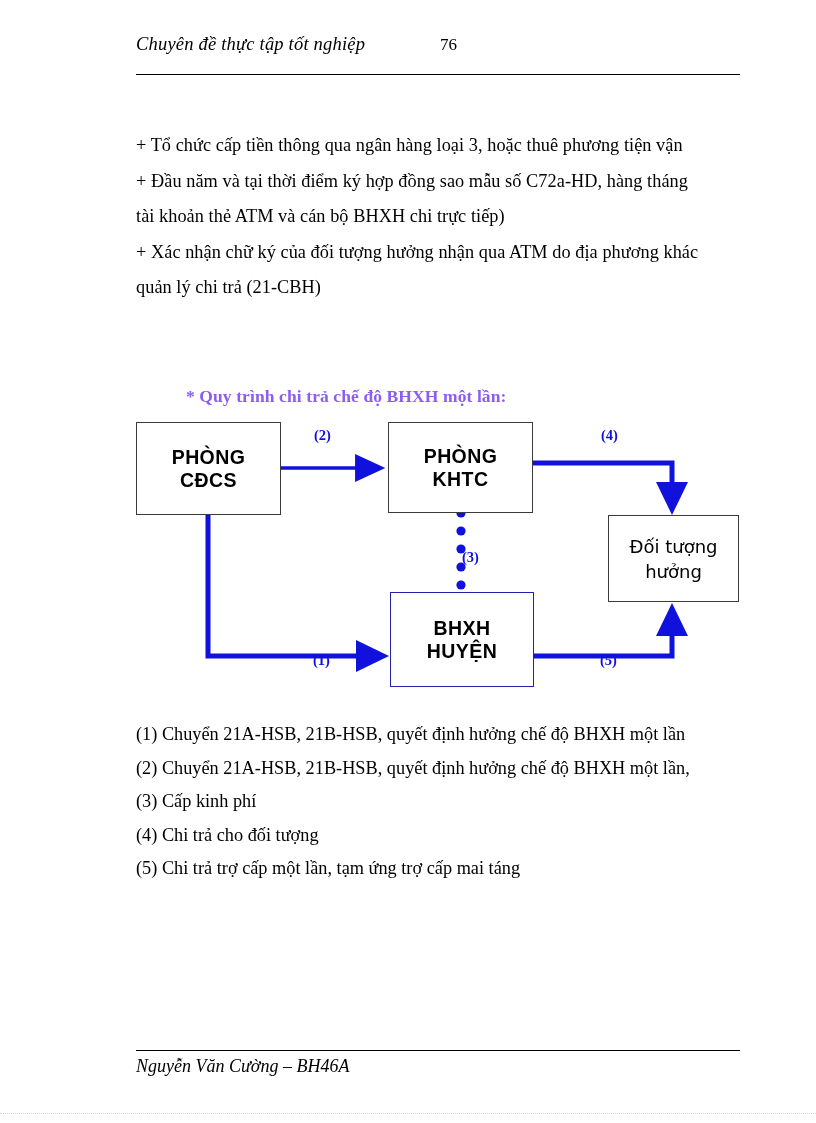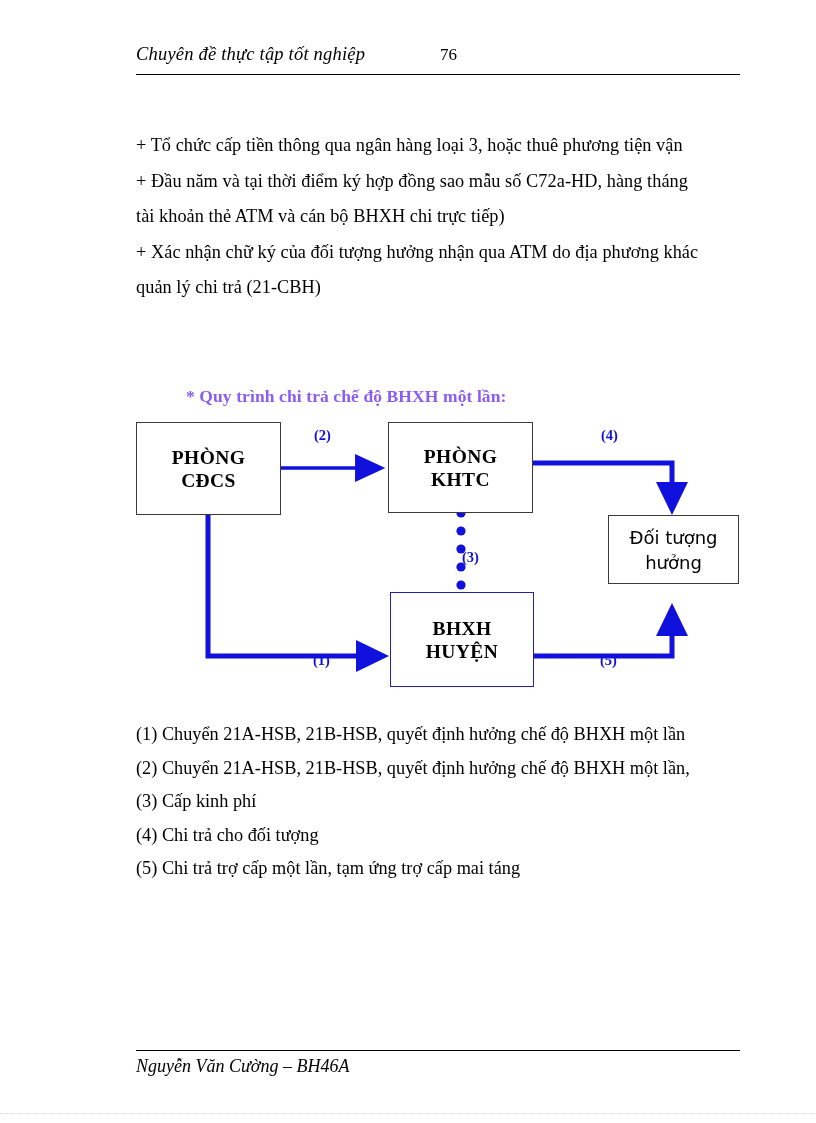--- a/index.html
+++ b/index.html
@@ -14,21 +14,21 @@
     background: #ffffff;
     overflow: hidden;
     font-family: "Liberation Serif", serif;
     color: #000000;
   }
 
   
   .header {
     position: absolute;
     left: 136px;
-    top: 44px;
+    top: 34px;
     width: 604px;
     height: 30px;
   }
   .header-title {
     position: absolute;
     left: 0;
     top: 0;
     font-style: italic;
     font-size: 18.5px;
     letter-spacing: .2px;
@@ -87,40 +87,40 @@
     position: absolute;
     background: #ffffff;
     box-sizing: border-box;
     display: flex;
     align-items: center;
     justify-content: center;
     text-align: center;
   }
   .node-serif {
     border: 1.3px solid #3a3a3a;
-    font-family: Liberation Serif, serif;
+    font-family: Liberation Sans, sans-serif;
     font-weight: bold;
     font-size: 19.5px;
     line-height: 23px;
     letter-spacing: .4px;
   }
   .node-blue-border {
     border: 1.4px solid #2222aa;
   }
   .node-sans {
     border: 1.3px solid #3a3a3a;
     font-family: "DejaVu Sans", sans-serif;
     font-size: 18px;
     line-height: 25px;
   }
 
   #node-cdcs   { left: 136px; top: 422px; width: 145px; height: 93px; }
   #node-khtc   { left: 388px; top: 422px; width: 145px; height: 91px; }
   #node-bhxh   { left: 390px; top: 592px; width: 144px; height: 95px; }
-  #node-doituong { left: 608px; top: 515px; width: 131px; height: 69px; }
+  #node-doituong { left: 608px; top: 515px; width: 131px; height: 87px; }
 
   .edge-label {
     position: absolute;
     font-family: "Liberation Serif", serif;
     font-size: 14.5px;
     font-weight: bold;
     color: #1111dd;
     white-space: nowrap;
   }
   #lbl-1 { left: 313px; top: 652px; }

